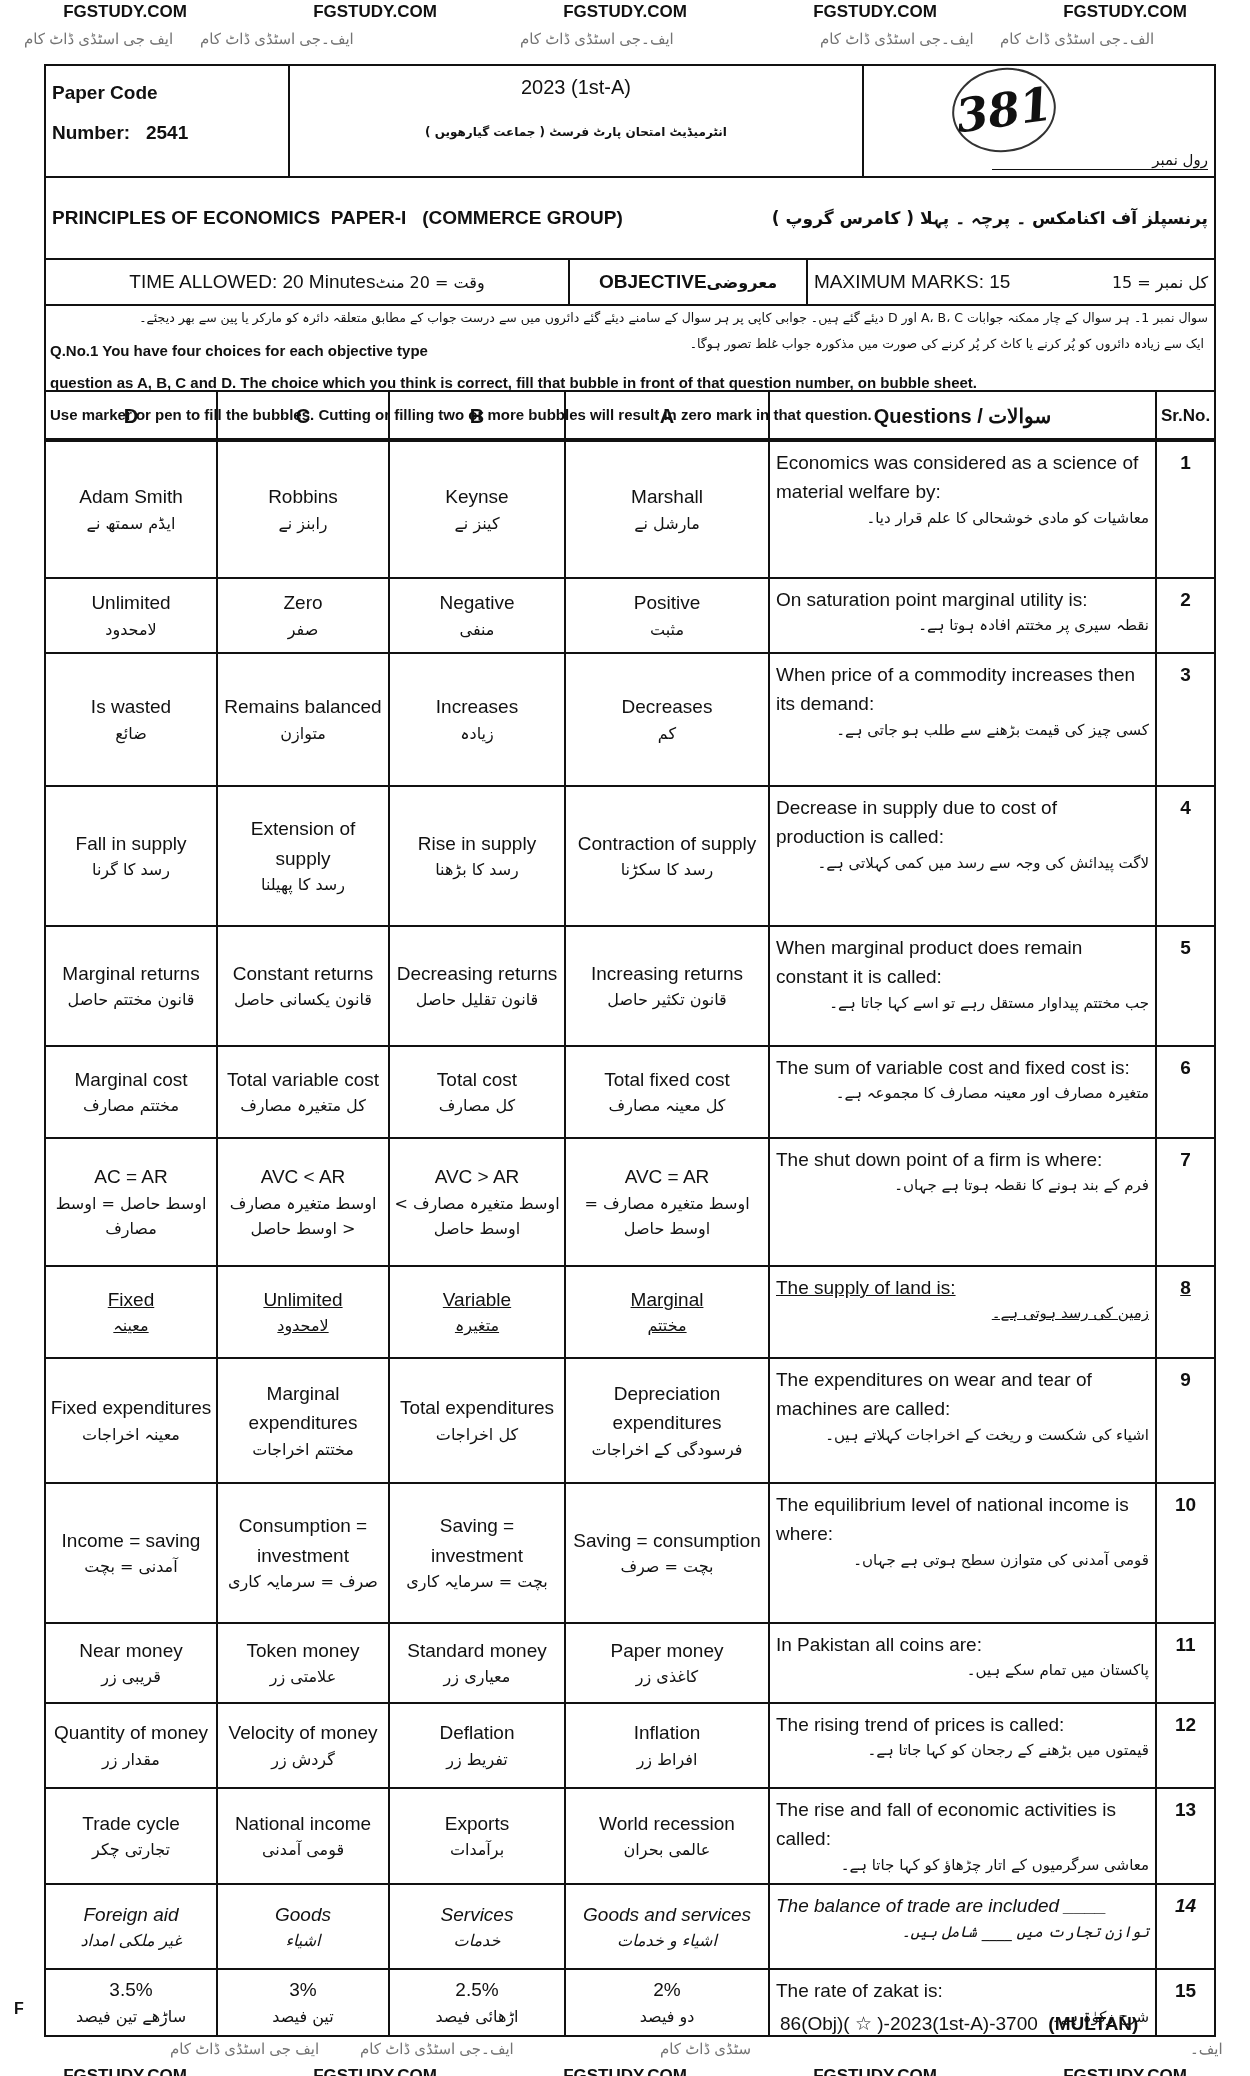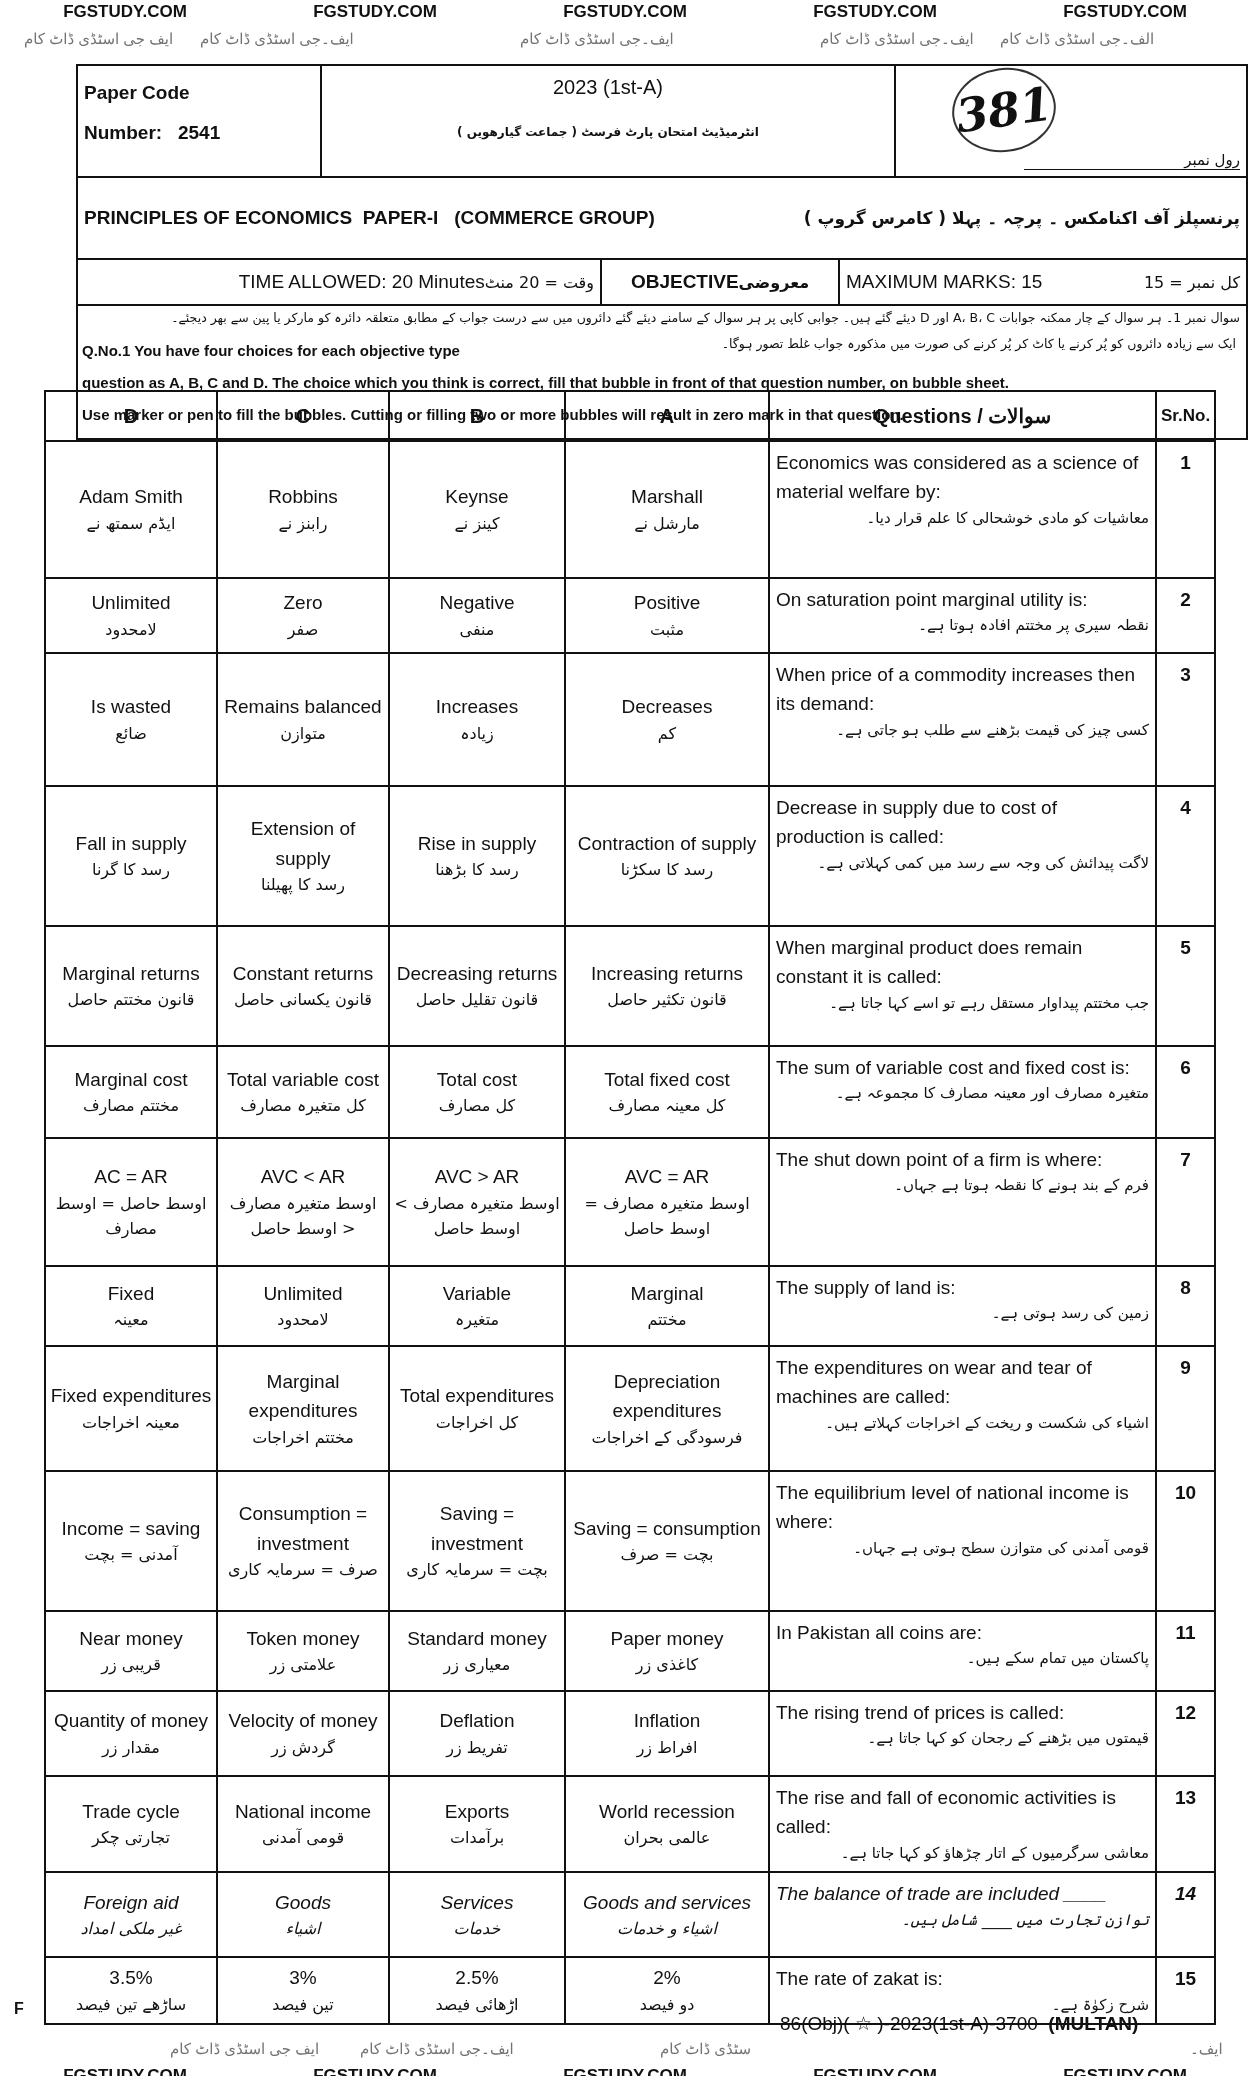--- a/index.html
+++ b/index.html
@@ -1,20 +1,20 @@
 <!DOCTYPE html>
 <html><head>
 <meta charset="utf-8">
 <style>
   html,body{margin:0;padding:0;background:#fff;}
   body{width:1250px;height:2076px;position:relative;overflow:hidden;font-family:"Liberation Sans",sans-serif;color:#111;}
   .wm-row{position:absolute;left:0;width:1250px;display:flex;justify-content:space-around;font-family:"Liberation Sans",sans-serif;font-weight:bold;font-size:17px;color:#111;}
   .wm-urdu{position:absolute;left:0;width:1250px;font-size:15px;color:#737373;}
   .wm-urdu span{position:absolute;direction:rtl;white-space:nowrap;}
-  .frame{position:absolute;left:44px;top:64px;width:1168px;border:2px solid #111;margin-left:32px;}
+  .frame{position:absolute;left:44px;top:64px;width:1168px;border:2px solid #111;}
   .hdr-row{display:flex;border-bottom:2px solid #111;}
   .cell{box-sizing:border-box;position:relative;}
   .bold{font-weight:bold;}
   .urdu{direction:rtl;font-family:"DejaVu Sans",sans-serif;}
   table.q{position:absolute;left:44px;top:390px;width:1170px;border-collapse:collapse;table-layout:fixed;}
   table.q td, table.q th{border:2px solid #111;text-align:center;vertical-align:middle;font-size:19px;line-height:1.55;padding:2px 4px;box-sizing:border-box;}
   table.q th{font-size:20px;font-weight:bold;height:50px;}
   table.q td.qtext{text-align:left;vertical-align:top;padding:6px 6px;}
   table.q td.sr{vertical-align:top;padding-top:6px;font-weight:bold;font-size:19px;}
   .opt-en{display:block;}
@@ -57,21 +57,21 @@
     </div>
     <div class="cell" style="flex:1;padding:6px;">
       <div class="urdu" style="position:absolute;right:6px;bottom:6px;font-size:15px;border-bottom:1.5px solid #111;padding-left:160px;">رول نمبر</div>
     </div>
   </div>
   <div class="hdr-row" style="height:48px;align-items:center;padding:16px 6px;justify-content:space-between;">
     <span class="bold" style="font-size:19px;white-space:pre;">PRINCIPLES OF ECONOMICS  PAPER-I   (COMMERCE GROUP)</span>
     <span class="urdu bold" style="font-size:17px;">پرنسپلز آف اکنامکس ۔ پرچہ ۔ پہلا ( کامرس گروپ )</span>
   </div>
   <div class="hdr-row" style="height:44px;">
-    <div class="cell" style="width:524px;border-right:2px solid #111;display:flex;align-items:center;justify-content:flex-end;padding:0 6px;">
+    <div class="cell" style="width:524px;border-right:2px solid #111;display:flex;align-items:center;justify-content:center;padding:0 6px;">
       <span style="font-size:19px;">TIME ALLOWED: 20 Minutes</span>
       <span class="urdu" style="font-size:16px;">وقت = 20 منٹ</span>
     </div>
     <div class="cell" style="width:238px;border-right:2px solid #111;display:flex;align-items:center;justify-content:center;">
       <span class="bold" style="font-size:19px;">OBJECTIVE</span>
       <span class="urdu bold" style="font-size:16px;">معروضی</span>
     </div>
     <div class="cell" style="flex:1;display:flex;align-items:center;justify-content:space-between;padding:0 6px;">
       <span style="font-size:19px;">MAXIMUM MARKS: 15</span>
       <span class="urdu" style="font-size:16px;">کل نمبر = 15</span>
@@ -241,21 +241,21 @@
           <span class="opt-en">AVC &gt; AR</span>
           <span class="opt-ur">اوسط متغیرہ مصارف &gt; اوسط حاصل</span>
         </td>
         <td>
           <span class="opt-en">AVC = AR</span>
           <span class="opt-ur">اوسط متغیرہ مصارف = اوسط حاصل</span>
         </td>
         <td class="qtext"><span>The shut down point of a firm is where:</span><span class="q-ur">فرم کے بند ہونے کا نقطہ ہوتا ہے جہاں۔</span></td>
         <td class="sr">7</td>
       </tr>
-      <tr style="height: 80px;">
+      <tr style="height: 92px; text-decoration: underline;">
         <td>
           <span class="opt-en">Fixed</span>
           <span class="opt-ur">معینہ</span>
         </td>
         <td>
           <span class="opt-en">Unlimited</span>
           <span class="opt-ur">لامحدود</span>
         </td>
         <td>
           <span class="opt-en">Variable</span>

